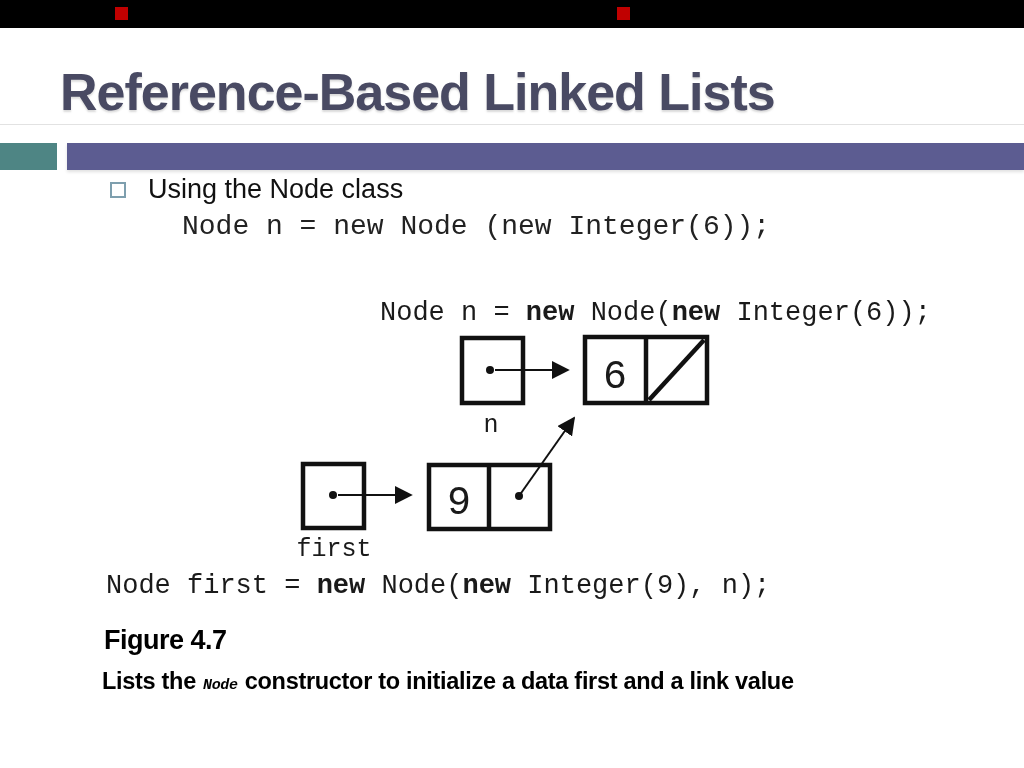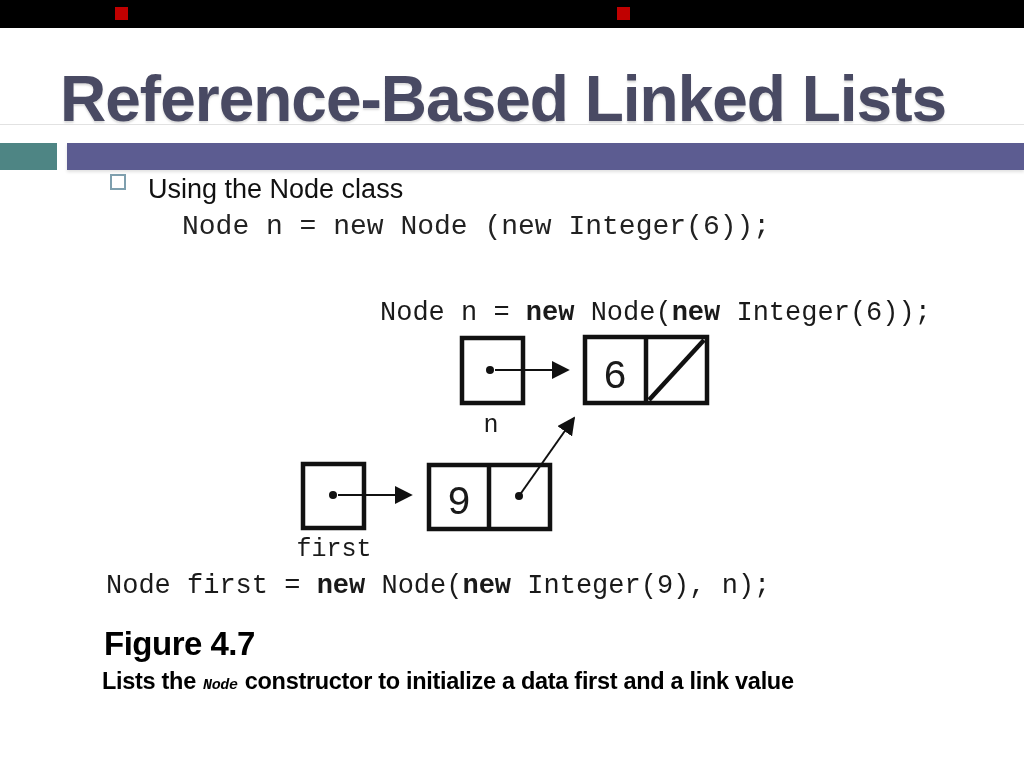--- a/index.html
+++ b/index.html
@@ -8,31 +8,31 @@
     overflow:hidden;font-family:"Liberation Sans",sans-serif;
   }
   
   .top-bar{position:absolute;left:0;top:0;width:1024px;height:28px;background:#000000;}
   .red-sq{position:absolute;top:7px;width:13px;height:13px;background:#c00000;}
   .red-sq.sq1{left:115px;}
   .red-sq.sq2{left:617px;}
   
   .title{
     position:absolute;left:60px;top:62px;margin:0;
-    font-size:64px;font-weight:700;letter-spacing:-1px;color:#494a63;
+    font-size:52px;font-weight:700;letter-spacing:-1px;color:#494a63;
     text-shadow:0 2px 2px rgba(150,150,150,0.35);
     white-space:nowrap;
   }
   .title-rule{position:absolute;left:0;top:124px;width:1024px;height:1px;background:#e2e2e2;}
   
   .accent-teal{position:absolute;left:0;top:143px;width:57px;height:27px;background:#4e8584;}
   .accent-purple{position:absolute;left:67px;top:143px;width:957px;height:27px;background:#5c5c91;
     box-shadow:0 2px 3px rgba(0,0,0,0.12);}
   
-  .bullet-row{position:absolute;left:110px;top:174px;display:flex;align-items:flex-start;}
+  .bullet-row{position:absolute;left:110px;top:174px;display:flex;align-items:center;}
   .bullet-sq{width:12px;height:12px;border:2px solid #7e9fae;background:#ffffff;margin-right:22px;flex:none;}
   .bullet-text{font-size:27px;color:#111111;white-space:nowrap;}
   
   .code{
     position:absolute;left:182px;
     font-family:"Liberation Mono","DejaVu Sans Mono",monospace;
     font-size:28px;color:#222222;white-space:pre;
   }
   .code.line1{top:211px;}
   .code.line2{top:251px;}
@@ -51,21 +51,21 @@
     font-family:"Liberation Mono","DejaVu Sans Mono",monospace;
     font-size:40px;fill:#1a1a1a;text-anchor:middle;
   }
   .box{fill:#ffffff;stroke:#111111;stroke-width:4.5;}
   .wire{stroke:#111111;stroke-width:2;fill:none;}
   .thick{stroke:#111111;stroke-width:4.5;fill:none;}
   .dot{fill:#111111;}
   
   .fig-number{
     position:absolute;left:104px;top:625px;
-    font-size:33px;font-weight:700;letter-spacing:-0.5px;color:#000000;
+    font-size:27px;font-weight:700;letter-spacing:-0.5px;color:#000000;
   }
   .fig-desc{
     position:absolute;left:102px;top:668px;
     font-size:23.5px;font-weight:700;letter-spacing:-0.3px;color:#000000;white-space:nowrap;
   }
   .fig-desc .code-word{
     font-family:"Liberation Mono","DejaVu Sans Mono",monospace;
     font-style:italic;font-weight:700;font-size:15px;margin:8px 7px;
   }
 </style>

